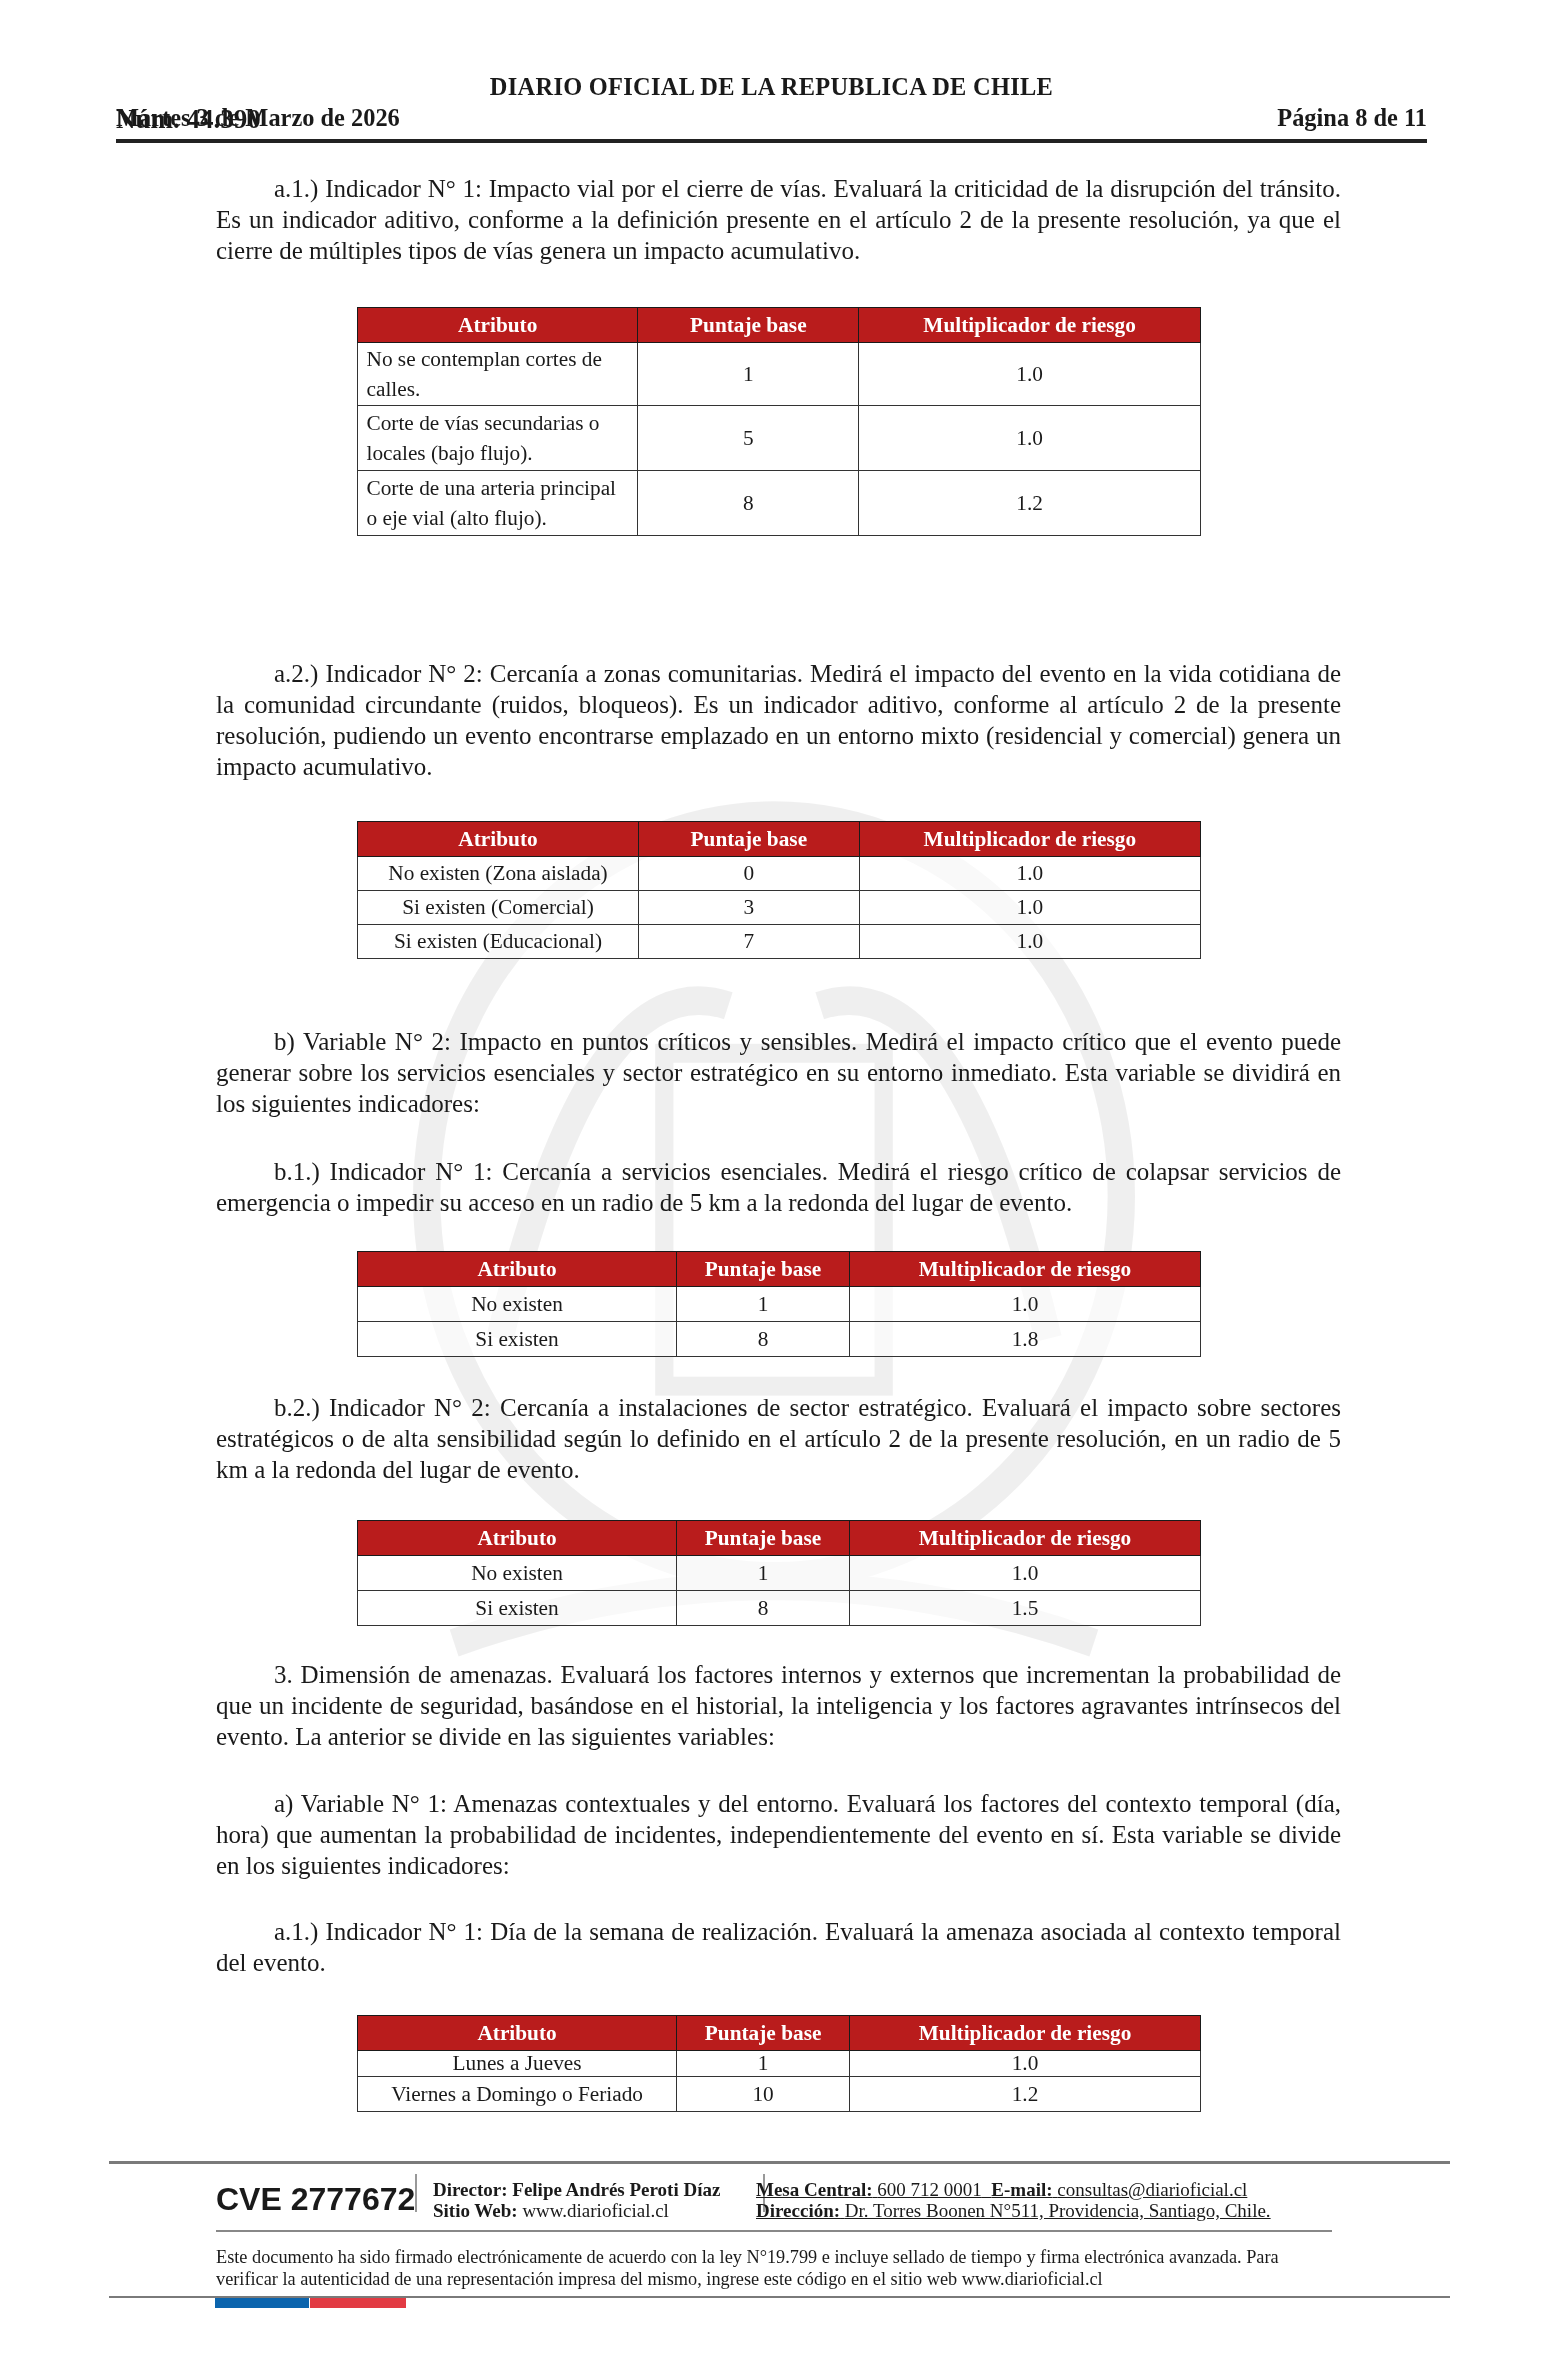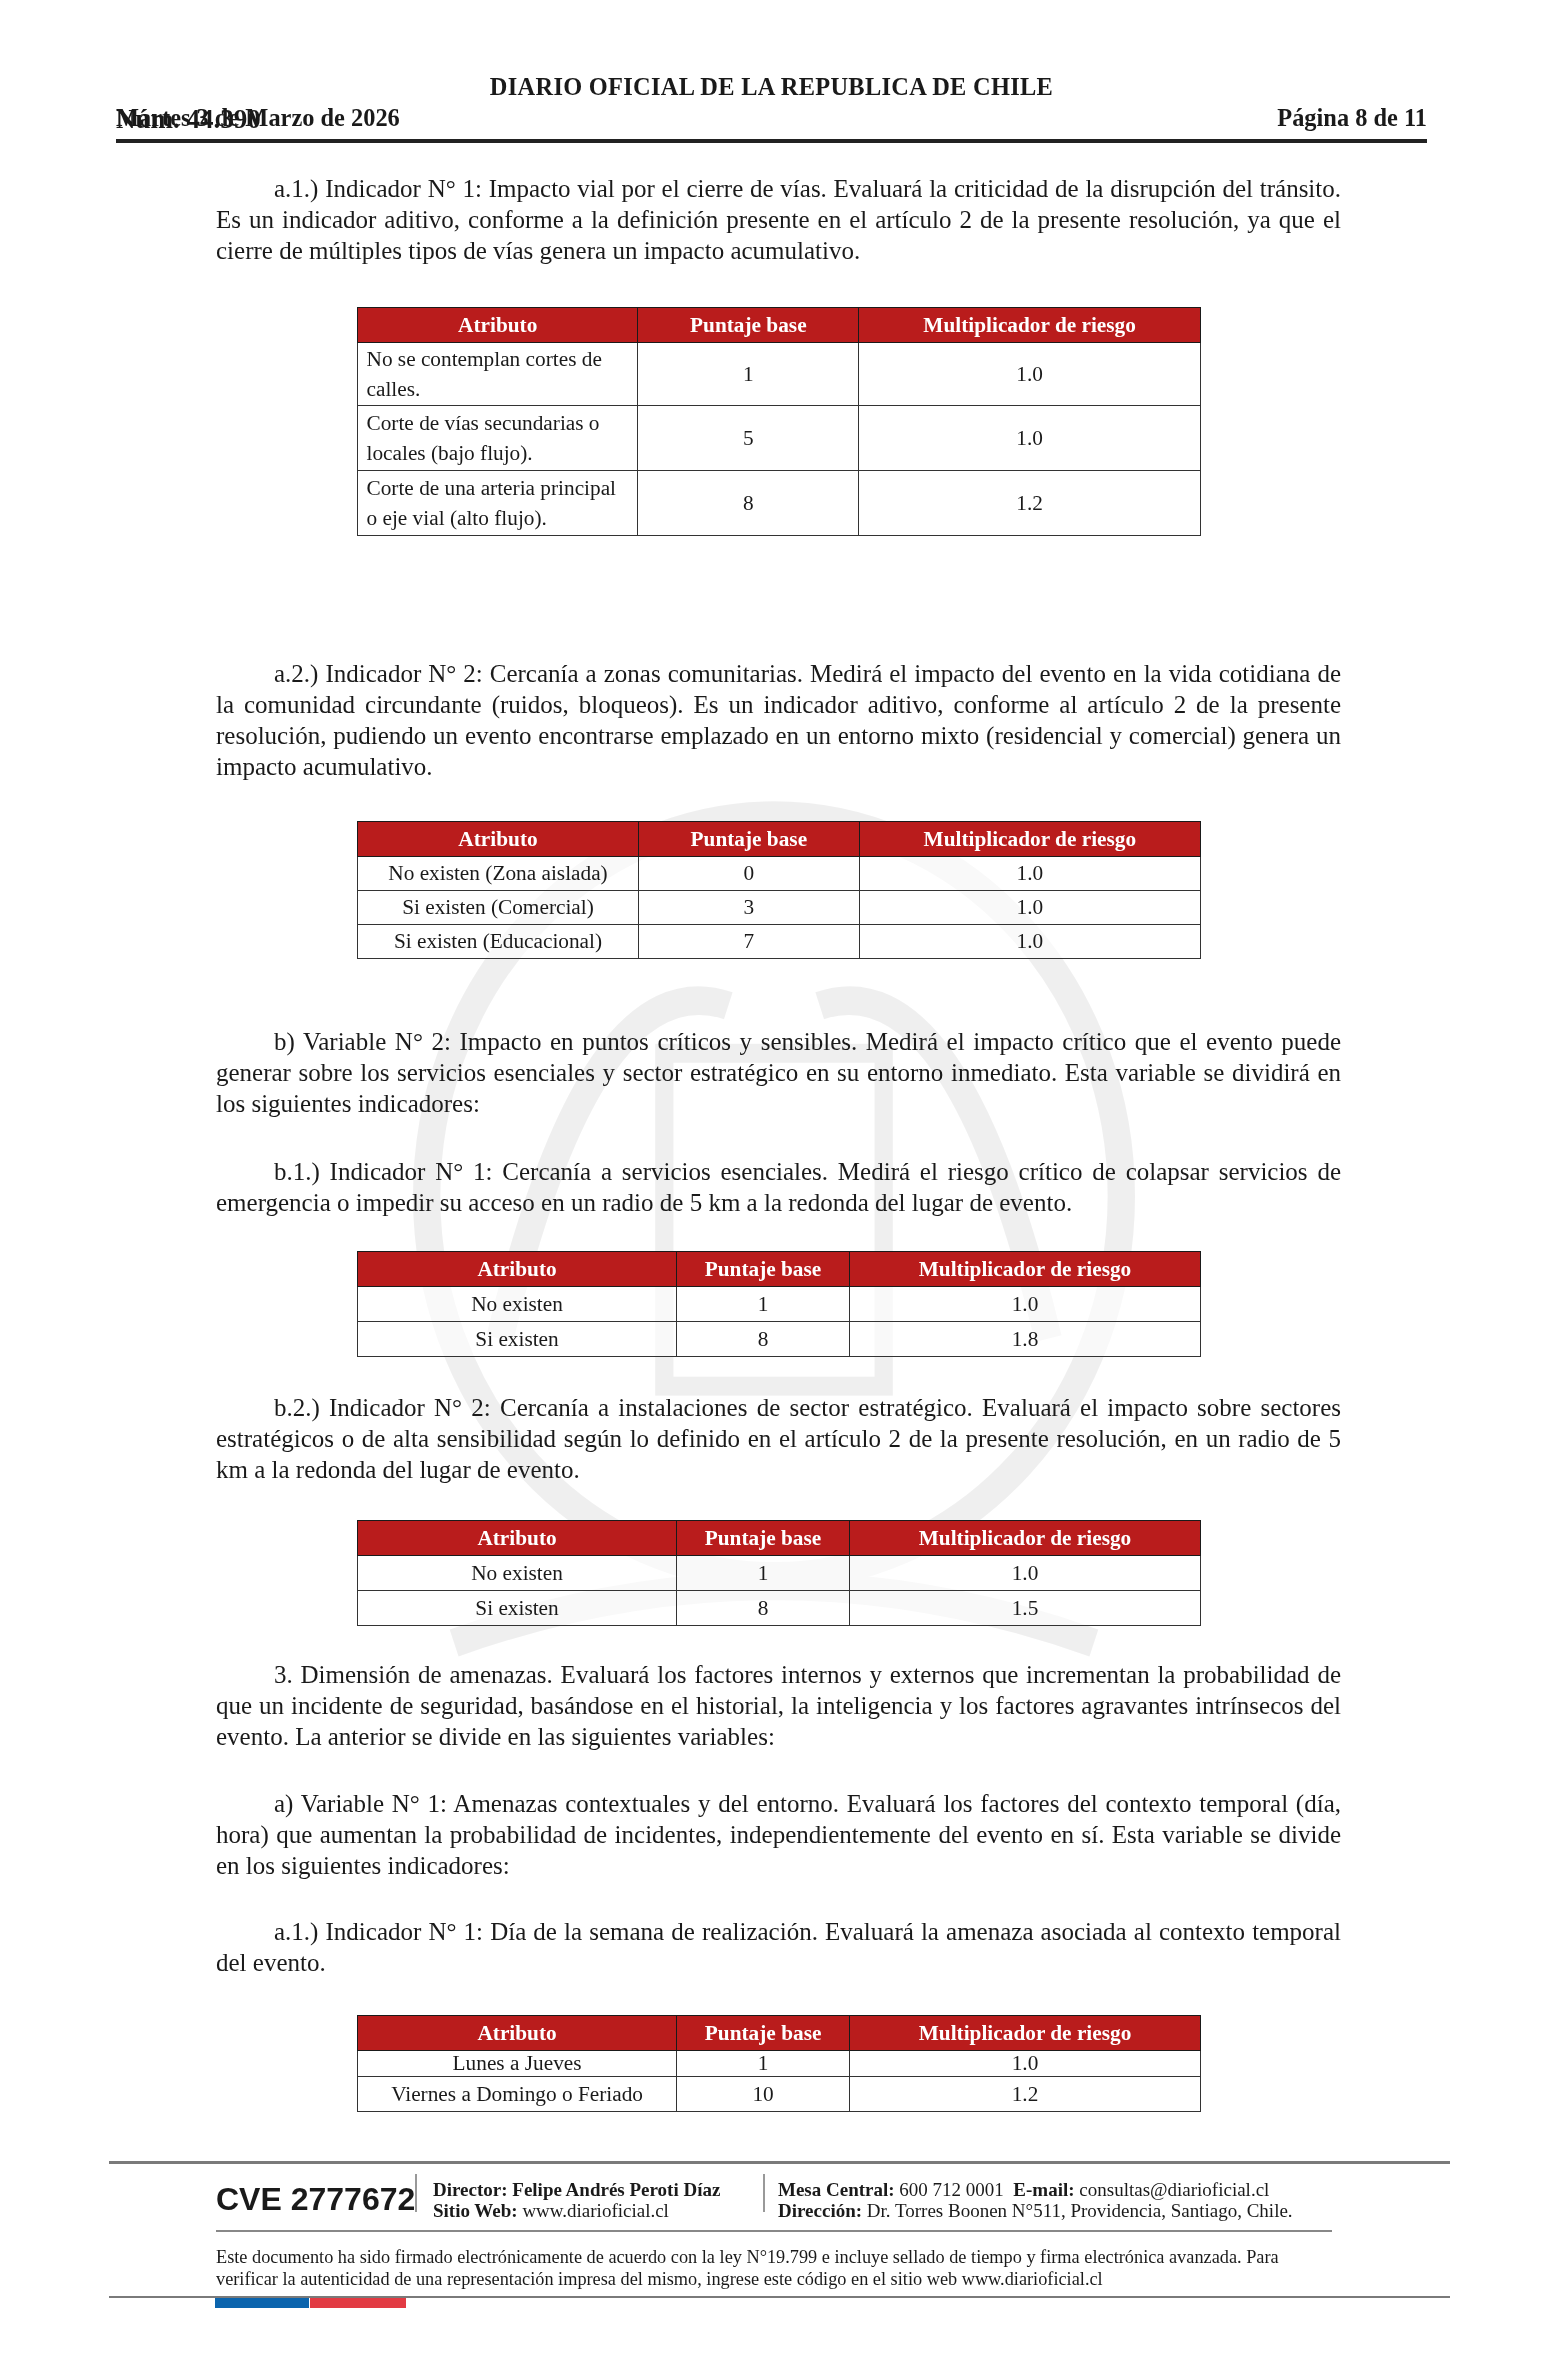--- a/index.html
+++ b/index.html
@@ -35,21 +35,21 @@
 
   
   .f-rule1 { position: absolute; left: 109px; top: 2161px; width: 1341px; height: 3px; background: #7a7a7a; }
   .cve { position: absolute; left: 216px; top: 2181px; font-family: "Liberation Sans", sans-serif;
          font-weight: bold; font-size: 32px; color: #1a1a1a; }
   .vsep1 { position: absolute; left: 415px; top: 2174px; width: 1.8px; height: 38px; background: #999; }
   .vsep2 { position: absolute; left: 763px; top: 2174px; width: 1.8px; height: 38px; background: #999; }
   .f-col { position: absolute; font-size: 19px; line-height: 21px; }
   .f-col b { font-weight: bold; }
   .f-col1 { left: 433px; top: 2179px; }
-  .f-col2 { left: 778px; top: 2179px; }
+  .f-col2 { left: 756px; top: 2179px; text-decoration: underline; }
   .f-rule2 { position: absolute; left: 216px; top: 2230px; width: 1116px; height: 2.4px; background: #888; }
   .f-legal { position: absolute; left: 216px; top: 2246px; width: 1116px; font-size: 18.3px; line-height: 22px; }
   .f-rule3 { position: absolute; left: 109px; top: 2296px; width: 1341px; height: 2.4px; background: #7a7a7a; }
   .flag-blue { position: absolute; left: 215px; top: 2298px; width: 94px; height: 10.4px; background: #0b64ad; }
   .flag-red  { position: absolute; left: 310px; top: 2298px; width: 96px; height: 10.4px; background: #e23b43; }
 </style>
 </head>
 <body>
 
 <svg class="watermark" viewBox="0 0 100 100" preserveAspectRatio="none">

